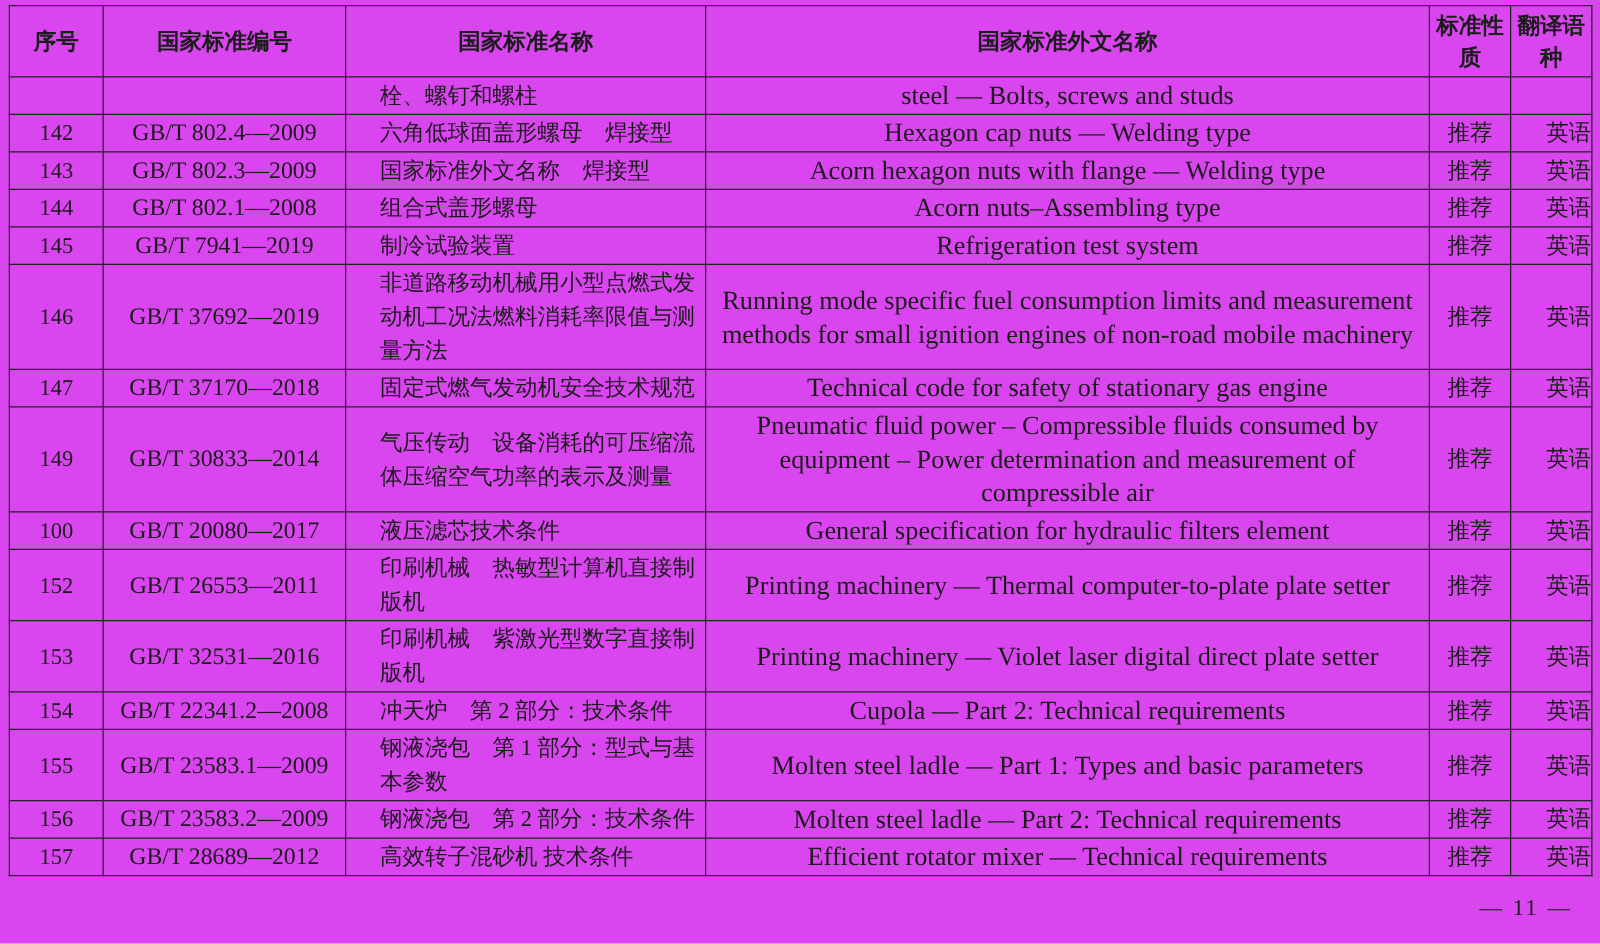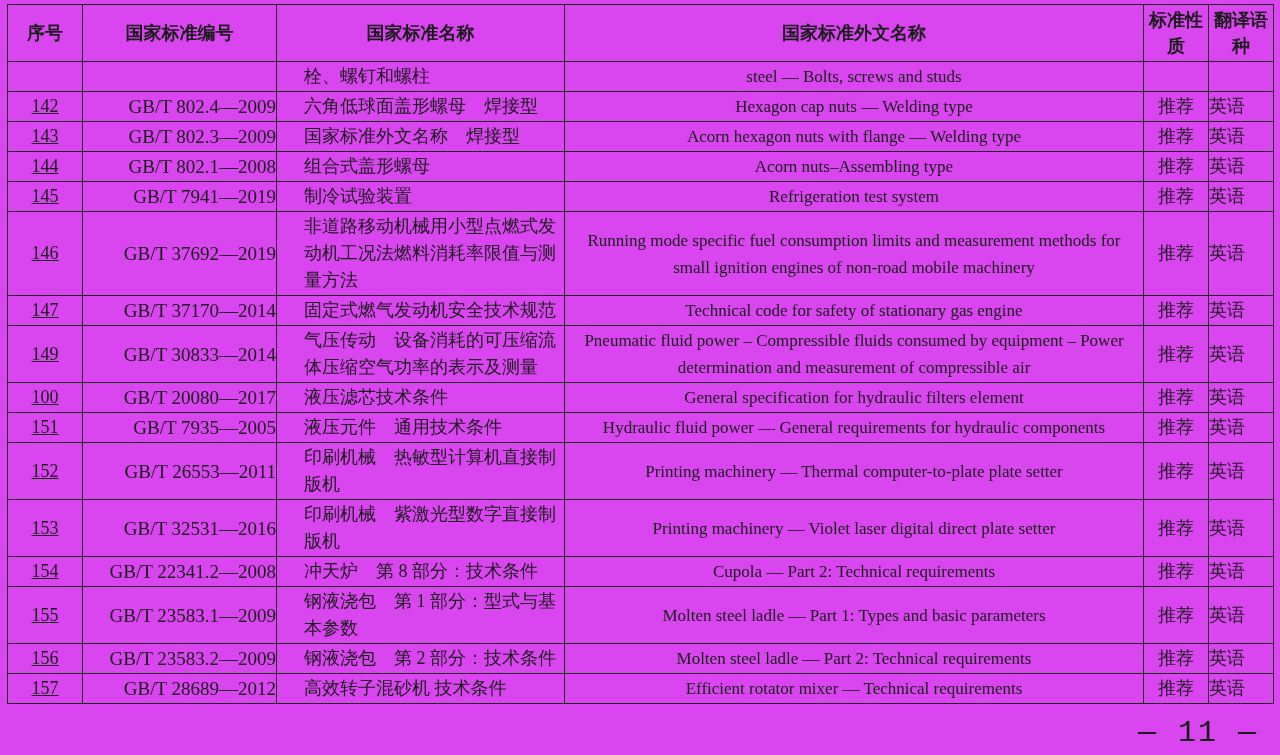--- a/index.html
+++ b/index.html
@@ -37,34 +37,34 @@
   }
   .std-table thead tr { height: 56px; }
   .std-table tbody tr { height: 28px; }
   .std-table th {
     font-weight: bold;
     text-align: center;
     font-size: 18px;
     line-height: 26px;
     padding: 2px 4px;
   }
-  td.c-no     { text-align: center; text-decoration: underline; }
-  td.c-code   { text-align: right; white-space: nowrap; font-size: 19px; }
+  td.c-no     { text-align: center; }
+  td.c-code   { text-align: center; white-space: nowrap; font-size: 19px; }
   td.c-cn     { text-align: left; padding: 1px 8px 1px 27px; }
-  td.c-en     { text-align: center; padding: 1px 10px; font-size: 17px; }
+  td.c-en     { text-align: center; padding: 1px 10px; font-size: 21px; }
   td.c-nature { text-align: center; margin-top: 20px; }
-  td.c-lang   { text-align: left; }
+  td.c-lang   { text-align: right; }
   .page-number {
     position: absolute;
     top: 716px;
     right: 22px;
-    font-size: 30px;
+    font-size: 18px;
     letter-spacing: 2px;
     color: #1b1b1b;
-    font-family: Liberation Mono, monospace;
+    font-family: Liberation Serif, serif;
   }
 </style>
 </head>
 <body>
 
 <div class="page">
 
   <table class="std-table">
     <colgroup>
       <col style="width:75px">
@@ -128,21 +128,21 @@
         <tr>
       <td class="c-no">146</td>
       <td class="c-code">GB/T 37692—2019</td>
       <td class="c-cn">非道路移动机械用小型点燃式发动机工况法燃料消耗率限值与测量方法</td>
       <td class="c-en">Running mode specific fuel consumption limits and measurement methods for small ignition engines of non-road mobile machinery</td>
       <td class="c-nature">推荐</td>
       <td class="c-lang">英语</td>
     </tr>
         <tr>
       <td class="c-no">147</td>
-      <td class="c-code">GB/T 37170—2014</td>
+      <td class="c-code">GB/T 37170—2018</td>
       <td class="c-cn">固定式燃气发动机安全技术规范</td>
       <td class="c-en">Technical code for safety of stationary gas engine</td>
       <td class="c-nature">推荐</td>
       <td class="c-lang">英语</td>
     </tr>
         <tr>
       <td class="c-no">149</td>
       <td class="c-code">GB/T 30833—2014</td>
       <td class="c-cn">气压传动　设备消耗的可压缩流体压缩空气功率的表示及测量</td>
       <td class="c-en">Pneumatic fluid power – Compressible fluids consumed by equipment – Power determination and measurement of compressible air</td>
@@ -151,47 +151,39 @@
     </tr>
         <tr>
       <td class="c-no">100</td>
       <td class="c-code">GB/T 20080—2017</td>
       <td class="c-cn">液压滤芯技术条件</td>
       <td class="c-en">General specification for hydraulic filters element</td>
       <td class="c-nature">推荐</td>
       <td class="c-lang">英语</td>
     </tr>
         <tr>
-      <td class="c-no">151</td>
-      <td class="c-code">GB/T 7935—2005</td>
-      <td class="c-cn">液压元件　通用技术条件</td>
-      <td class="c-en">Hydraulic fluid power — General requirements for hydraulic components</td>
-      <td class="c-nature">推荐</td>
-      <td class="c-lang">英语</td>
-    </tr>
-        <tr>
       <td class="c-no">152</td>
       <td class="c-code">GB/T 26553—2011</td>
       <td class="c-cn">印刷机械　热敏型计算机直接制版机</td>
       <td class="c-en">Printing machinery — Thermal computer-to-plate plate setter</td>
       <td class="c-nature">推荐</td>
       <td class="c-lang">英语</td>
     </tr>
         <tr>
       <td class="c-no">153</td>
       <td class="c-code">GB/T 32531—2016</td>
       <td class="c-cn">印刷机械　紫激光型数字直接制版机</td>
       <td class="c-en">Printing machinery — Violet laser digital direct plate setter</td>
       <td class="c-nature">推荐</td>
       <td class="c-lang">英语</td>
     </tr>
         <tr>
       <td class="c-no">154</td>
       <td class="c-code">GB/T 22341.2—2008</td>
-      <td class="c-cn">冲天炉　第 8 部分：技术条件</td>
+      <td class="c-cn">冲天炉　第 2 部分：技术条件</td>
       <td class="c-en">Cupola — Part 2: Technical requirements</td>
       <td class="c-nature">推荐</td>
       <td class="c-lang">英语</td>
     </tr>
         <tr>
       <td class="c-no">155</td>
       <td class="c-code">GB/T 23583.1—2009</td>
       <td class="c-cn">钢液浇包　第 1 部分：型式与基本参数</td>
       <td class="c-en">Molten steel ladle — Part 1: Types and basic parameters</td>
       <td class="c-nature">推荐</td>

